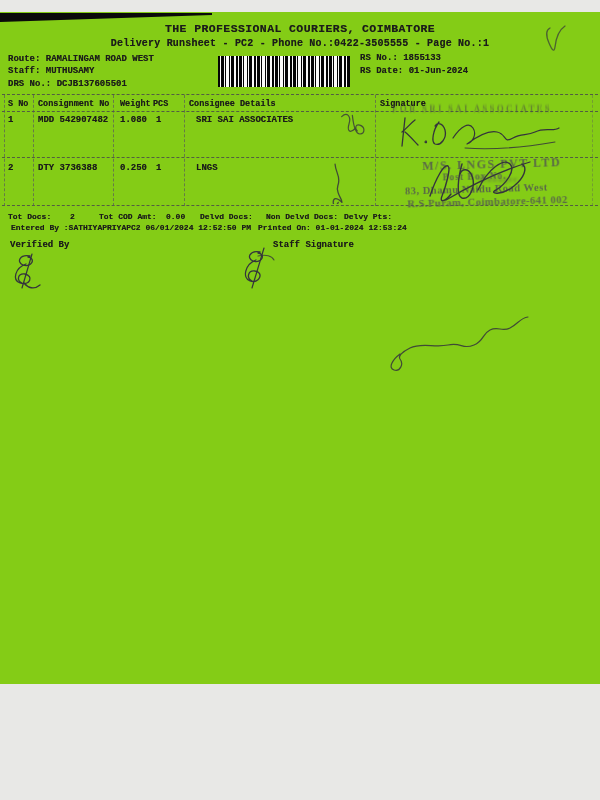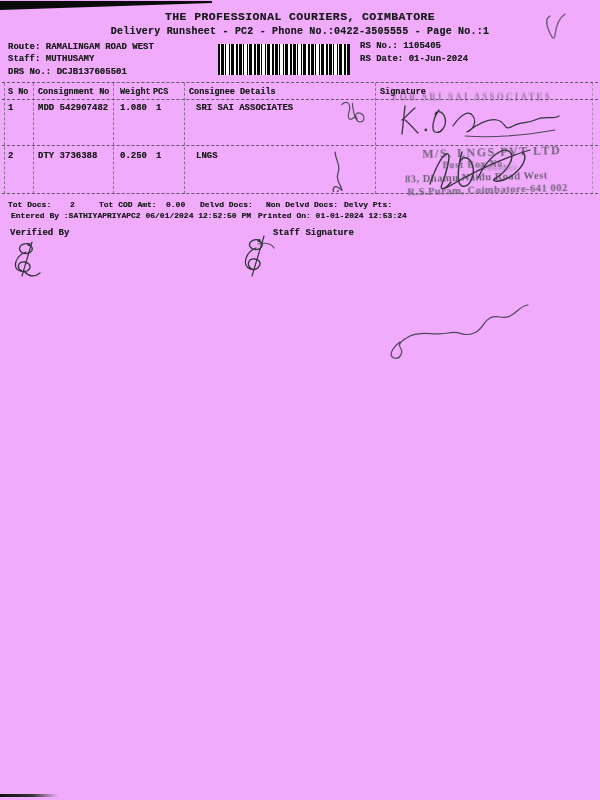--- a/index.html
+++ b/index.html
@@ -1,18 +1,18 @@
 <!DOCTYPE html>
 <html><head>
 <meta charset="utf-8">
 <style>
   html,body{margin:0;padding:0;background:#e8e8e6;}
   .page{
-    position:relative;width:600px;height:800px;margin:0 auto;
-    background:#f0abfc;overflow:hidden;
+    position:relative;width:600px;height:672px;margin:12px auto;
+    background:#84cc16;overflow:hidden;
     font-family:"Liberation Mono","DejaVu Sans Mono",monospace;
     color:#1b1b1b;
   }
   .t{position:absolute;font-weight:bold;white-space:pre;
      text-shadow:0 0 .4px rgba(20,20,20,.55);}
   .title1{left:0;right:0;top:10px;text-align:center;font-size:11.5px;letter-spacing:.4px;}
   .title2{left:0;right:0;top:26px;text-align:center;font-size:10px;letter-spacing:.2px;}
   .f9{font-size:9px;}
   .f85{font-size:8.5px;}
   .f8{font-size:8px;}
@@ -63,21 +63,21 @@
 
   <div class="t title1">THE PROFESSIONAL COURIERS, COIMBATORE</div>
   <div class="t title2">Delivery Runsheet - PC2 - Phone No.:0422-3505555 - Page No.:1</div>
 
   <div class="t f9" style="left:8px;top:42px;"><span>Route:</span> <span>RAMALINGAM ROAD WEST</span></div>
   <div class="t f9" style="left:8px;top:54px;"><span>Staff:</span> <span>MUTHUSAMY</span></div>
   <div class="t f9" style="left:8px;top:67px;"><span>DRS No.:</span> <span>DCJB137605501</span></div>
 
   <div class="barcode"></div>
 
-  <div class="t f9" style="left:360px;top:41px;"><span>RS No.:</span> <span>1105405</span></div>
+  <div class="t f9" style="left:360px;top:41px;"><span>RS No.:</span> <span>1855133</span></div>
   <div class="t f9" style="left:360px;top:54px;"><span>RS Date:</span> <span>01-Jun-2024</span></div>
 
   <svg class="ink" style="left:540px;top:11px;" width="34" height="36" viewBox="0 0 34 36">
     <path d="M10,5 C6,7 6,13 9,20 C12,27 14,30 15,24 C16,15 19,7 25,3" stroke-width="1.3" opacity=".7"></path>
   </svg>
 
   <div class="hline" style="top:82px;"></div>
   <div class="hline" style="top:99px;"></div>
   <div class="hline" style="top:145px;"></div>
   <div class="hline" style="top:193px;"></div>

